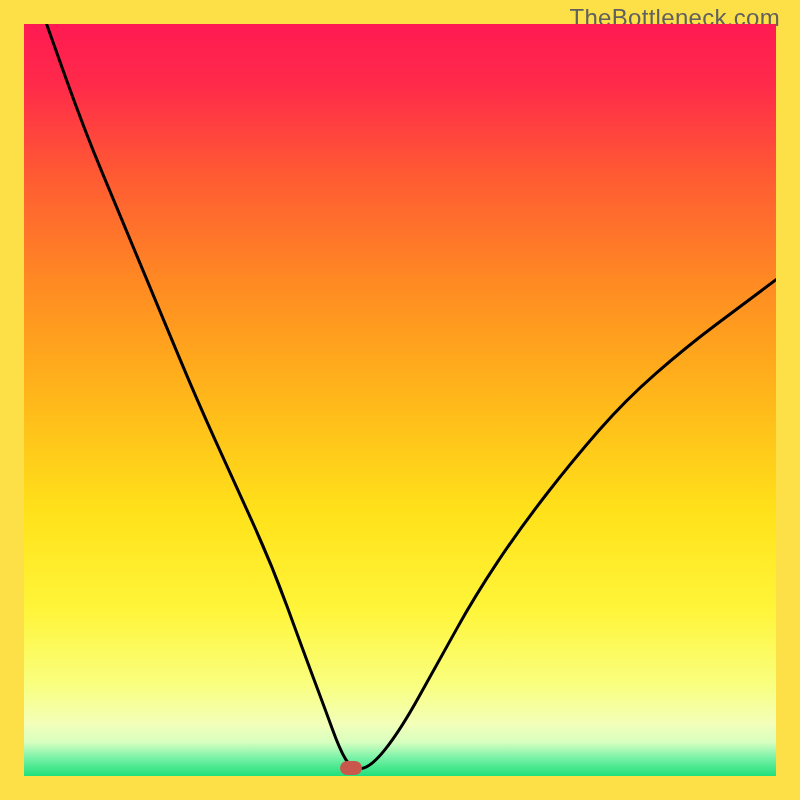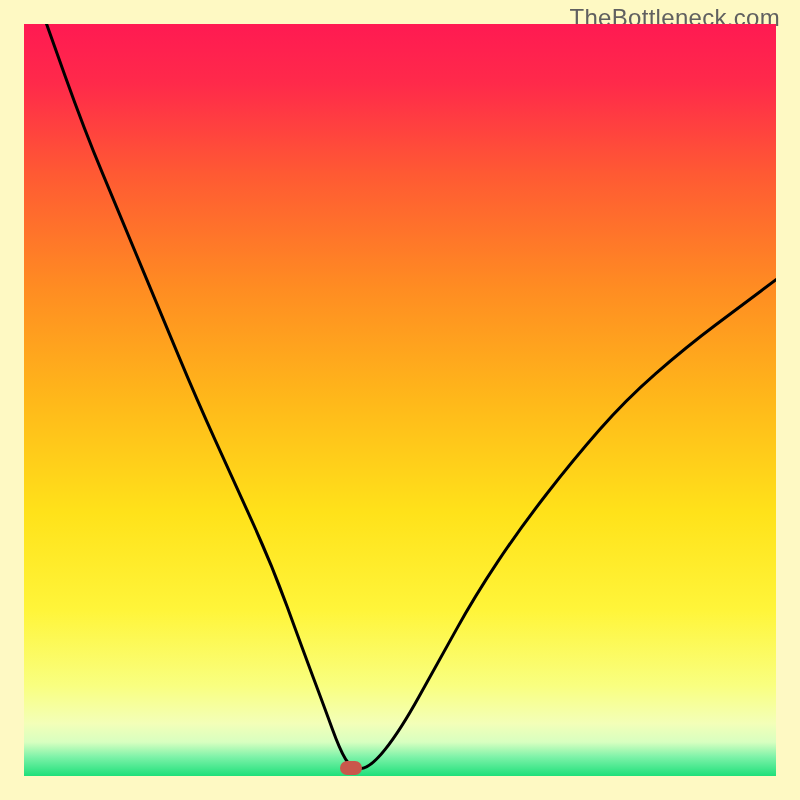--- a/index.html
+++ b/index.html
@@ -8,21 +8,21 @@
     width: 800px;
     height: 800px;
     background: #000;
     font-family: Arial, Helvetica, sans-serif;
     overflow: hidden;
   }
   .frame {
     position: relative;
     width: 800px;
     height: 800px;
-    background: #fef9c3;
+    background: #fde047;
   }
   .watermark {
     position: absolute;
     top: 4px;
     right: 20px;
     color: #606060;
     font-size: 24px;
     font-weight: 500;
     letter-spacing: 0.3px;
     user-select: none;

